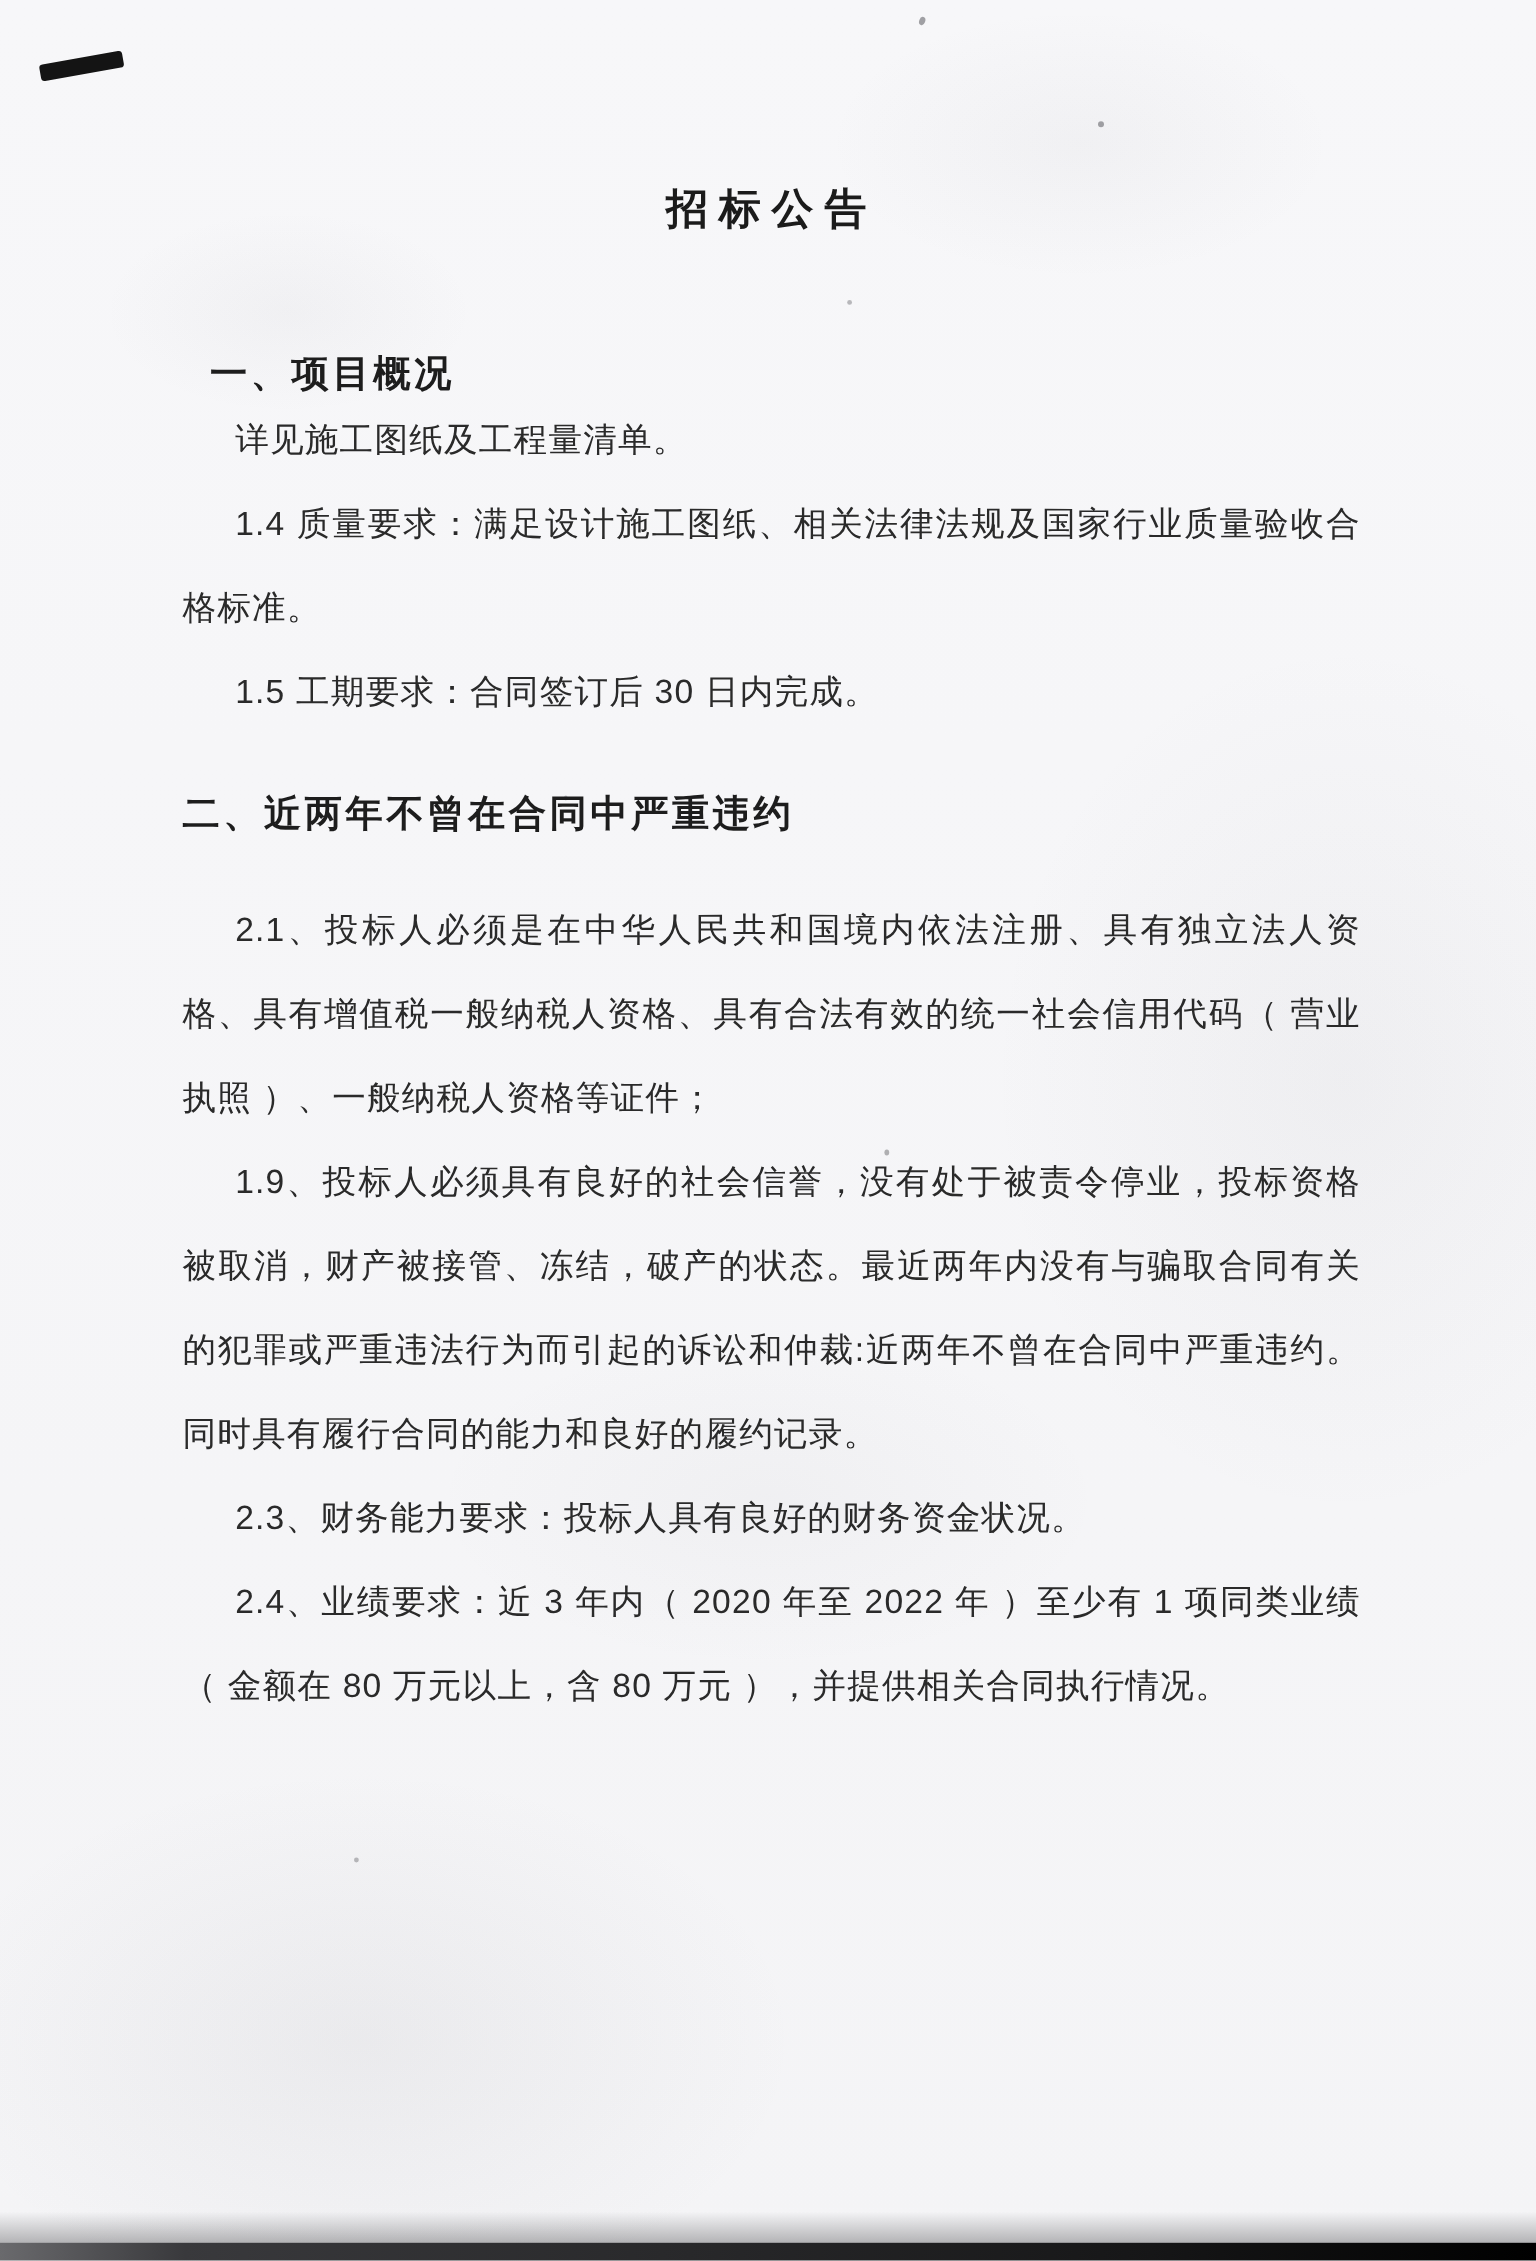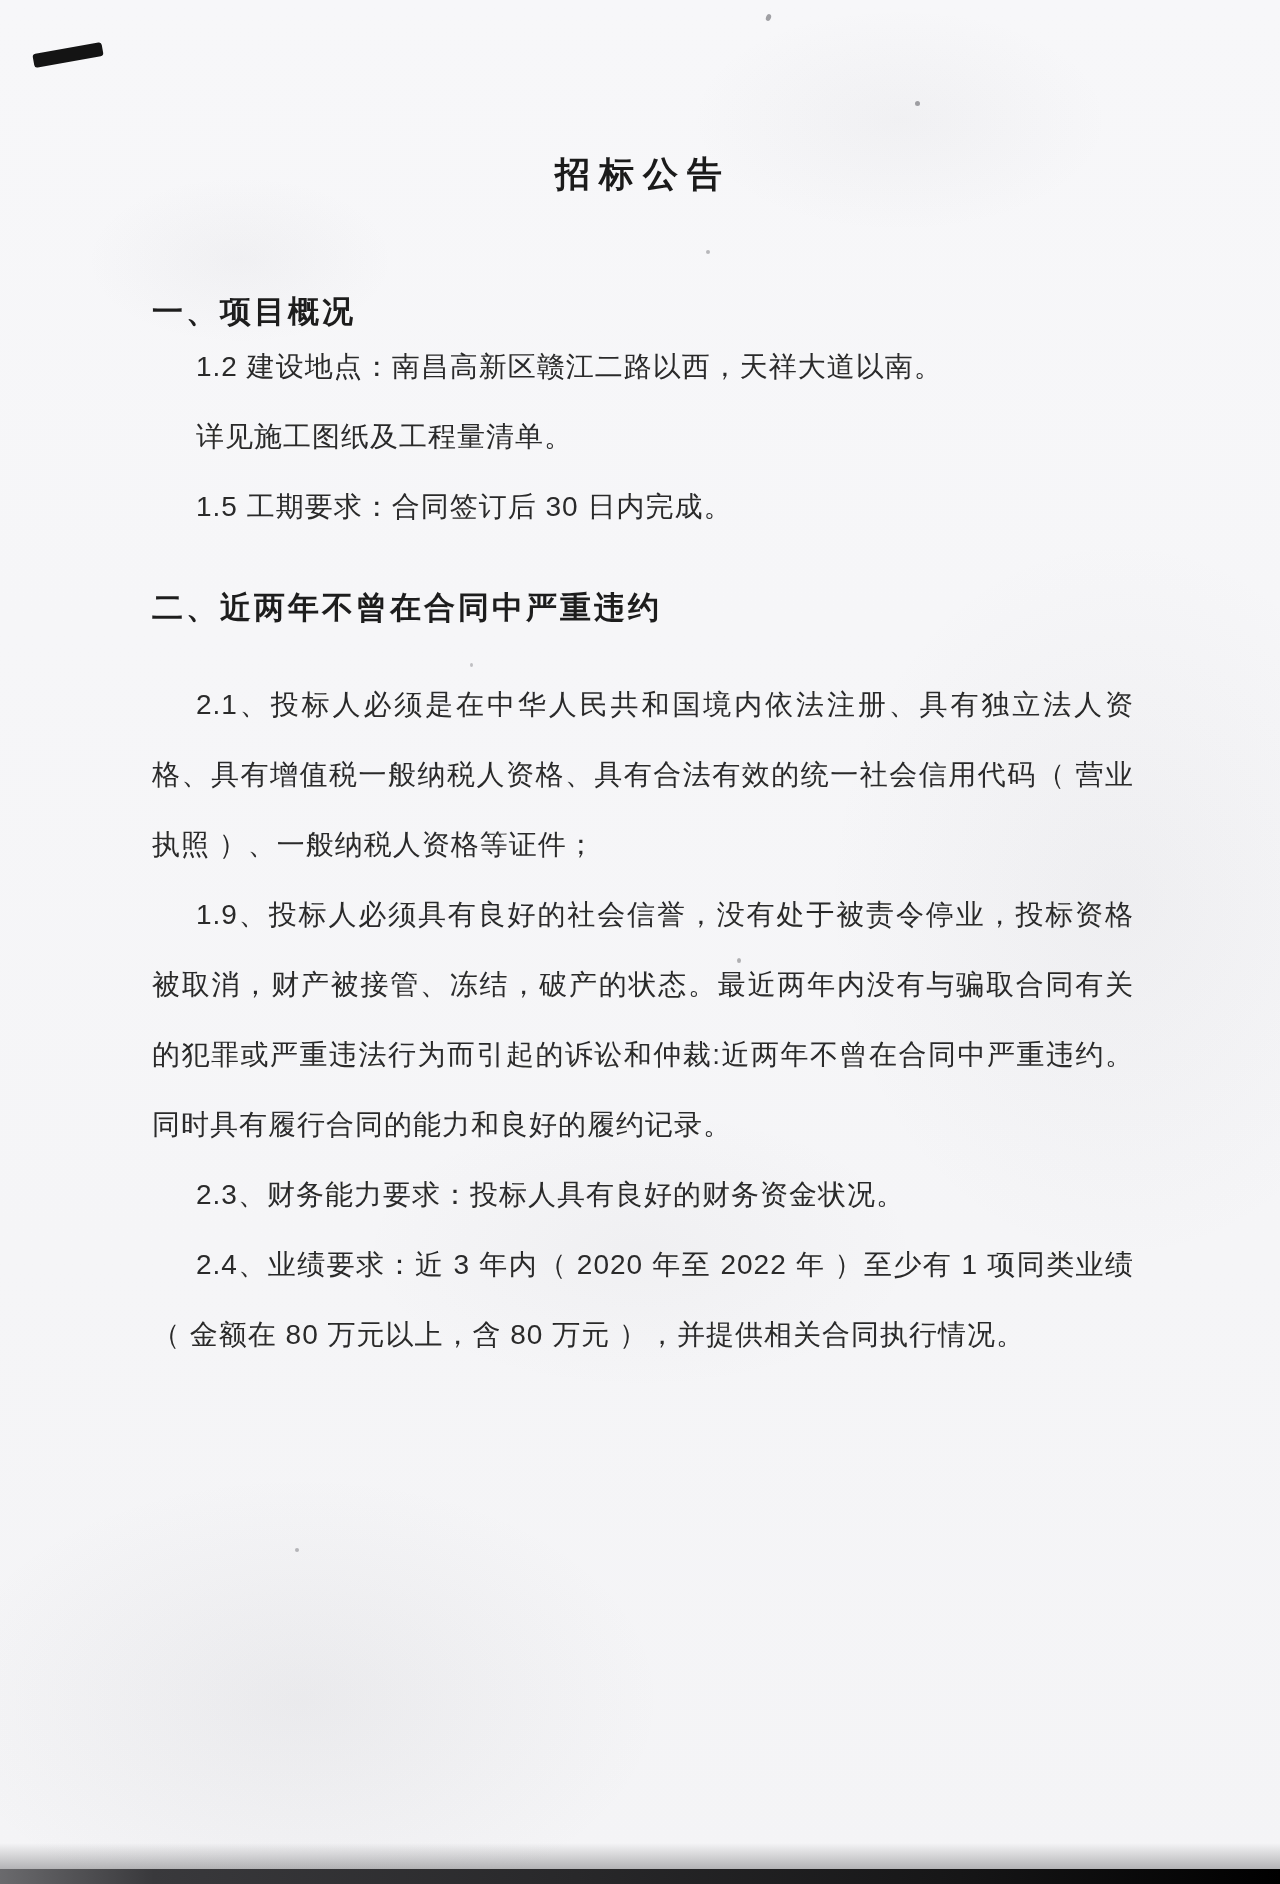--- a/index.html
+++ b/index.html
@@ -41,21 +41,21 @@
 
   .sec-heading {
     margin: 0;
     font-family: "Liberation Serif", "DejaVu Serif", serif;
     font-size: 31px;
     line-height: 40px;
     font-weight: 700;
     letter-spacing: 3px;
     color: #1d1d1d;
   }
-  .sec-heading.first  { margin-top: 94px; }
+  .sec-heading.first  { margin-top: 94px; margin-left: 23px; }
   .sec-heading.second { margin-top: 46px; }
 
   .body-para {
     margin: 0;
     font-size: 28px;
     line-height: 70px;
     letter-spacing: 1px;
     text-align: justify;
     text-indent: 44px;
     color: #2a2a2a;
@@ -111,22 +111,22 @@
   <div class="speck s4"></div>
   <div class="speck s5"></div>
   <div class="speck s6"></div>
 
   <div class="content">
 
     <h1 class="doc-title">招标公告</h1>
 
     <h2 class="sec-heading first">一、项目概况</h2>
 
-    <p class="body-para">1.2 建设地点：南昌高新区赣江二路以西，天祥大道以南。</p>
     <p class="body-para">详见施工图纸及工程量清单。</p>
+    <p class="body-para">1.4 质量要求：满足设计施工图纸、相关法律法规及国家行业质量验收合格标准。</p>
     <p class="body-para">1.5 工期要求：合同签订后 30 日内完成。</p>
 
     <h2 class="sec-heading second">二、近两年不曾在合同中严重违约</h2>
 
     <p class="body-para para-group-2">2.1、投标人必须是在中华人民共和国境内依法注册、具有独立法人资格、具有增值税一般纳税人资格、具有合法有效的统一社会信用代码（ 营业执照 ）、一般纳税人资格等证件；</p>
     <p class="body-para">1.9、投标人必须具有良好的社会信誉，没有处于被责令停业，投标资格被取消，财产被接管、冻结，破产的状态。最近两年内没有与骗取合同有关的犯罪或严重违法行为而引起的诉讼和仲裁:近两年不曾在合同中严重违约。同时具有履行合同的能力和良好的履约记录。</p>
     <p class="body-para">2.3、财务能力要求：投标人具有良好的财务资金状况。</p>
     <p class="body-para">2.4、业绩要求：近 3 年内（ 2020 年至 2022 年 ）至少有 1 项同类业绩（ 金额在 80 万元以上，含 80 万元 ），并提供相关合同执行情况。</p>
 
   </div>

